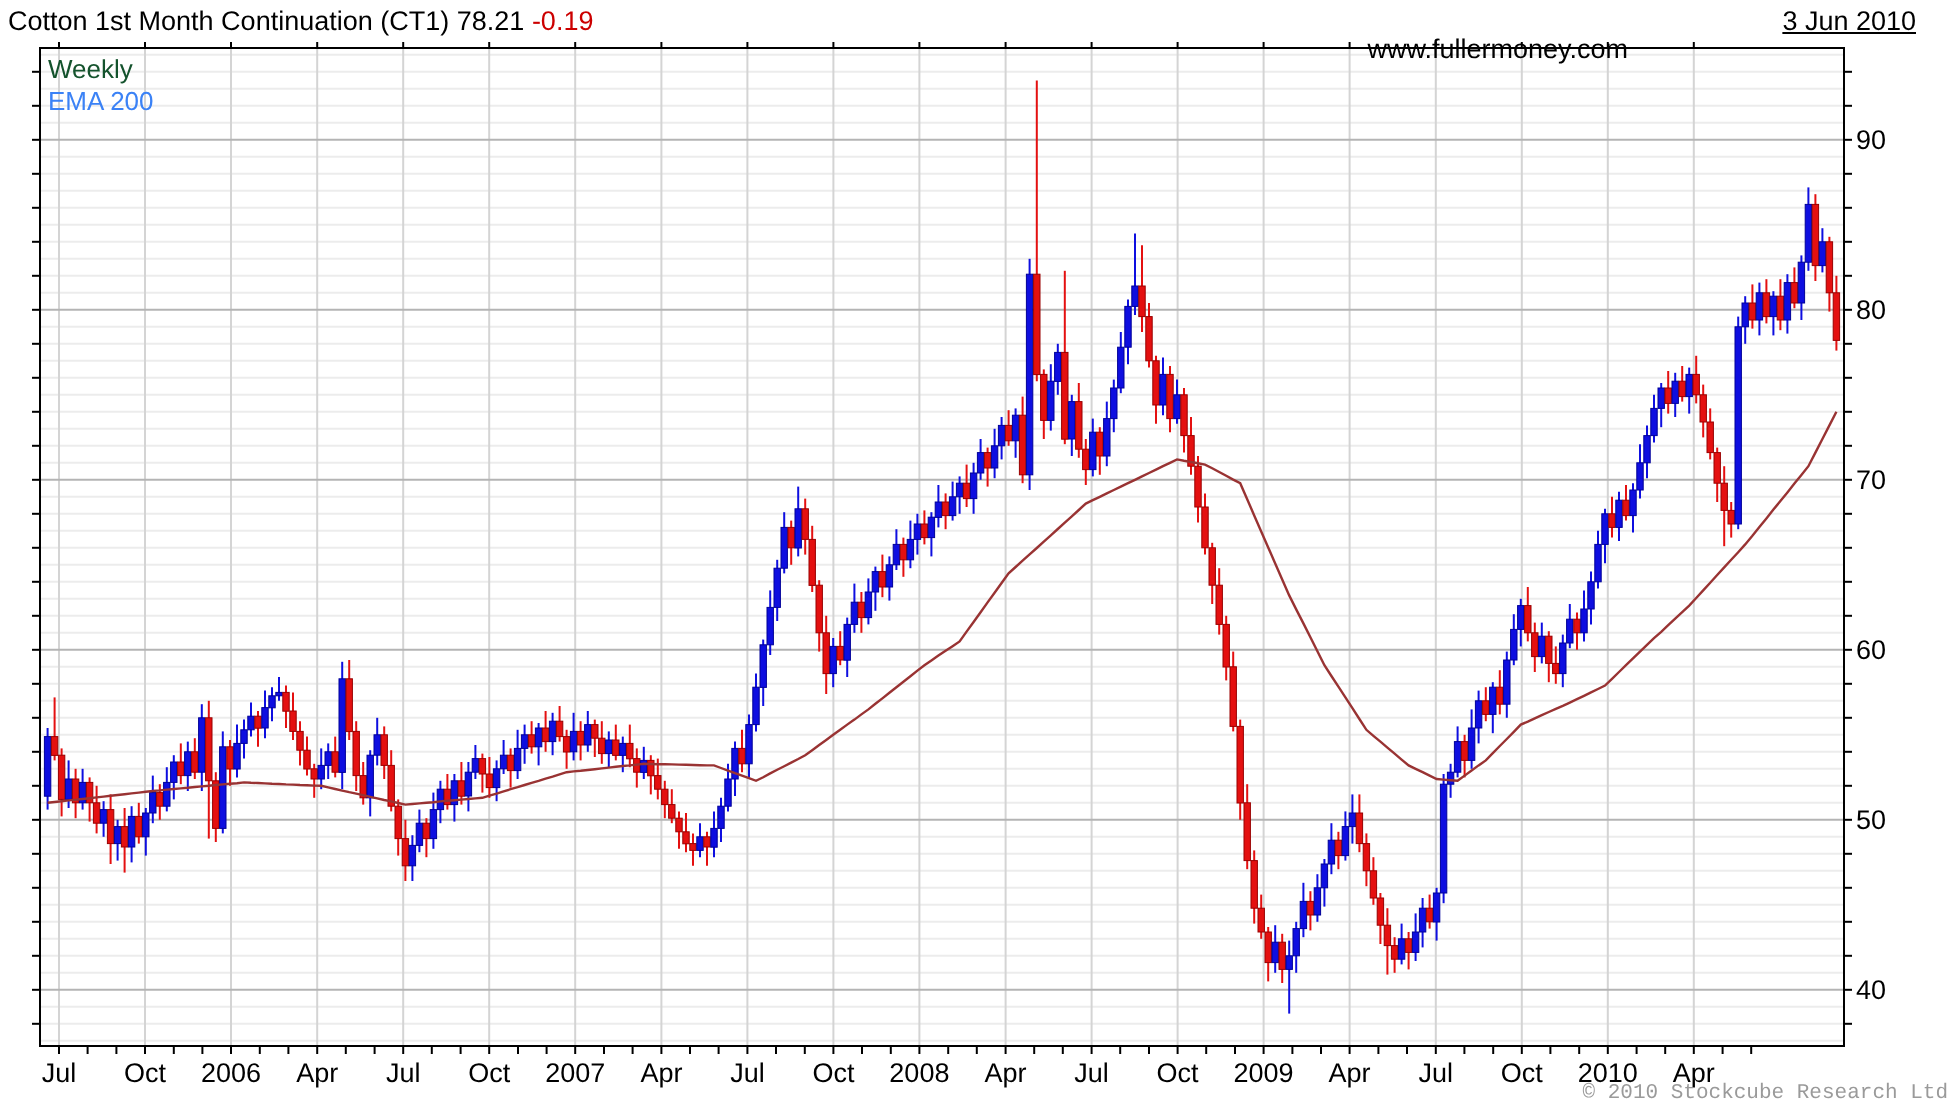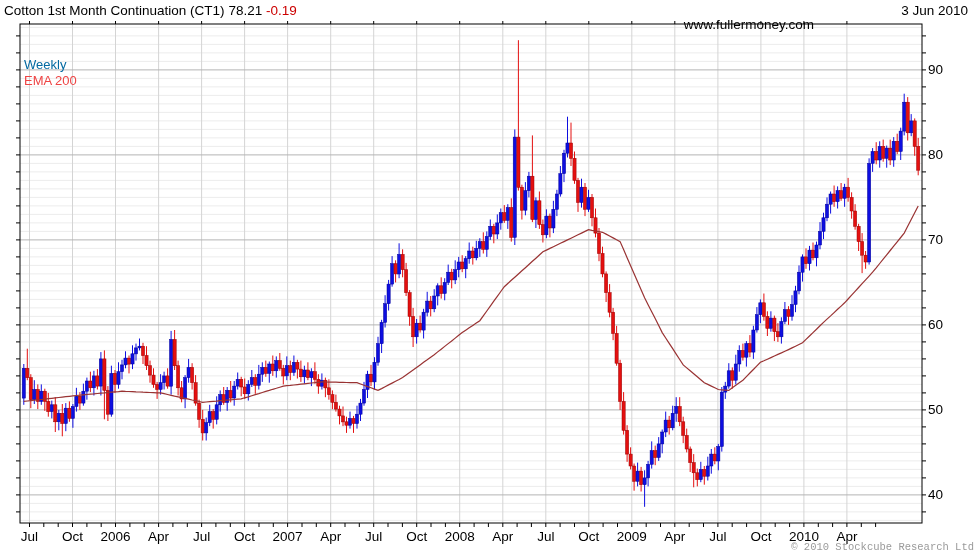--- a/index.html
+++ b/index.html
@@ -2,24 +2,24 @@
 <html><head>
 <meta charset="utf-8">
 <style>
   html,body{margin:0;padding:0;background:#fff;}
   .page{position:relative;width:980px;height:560px;background:#ffffff;overflow:hidden;
         font-family:"Liberation Sans","DejaVu Sans",sans-serif;}
   .header{position:absolute;left:0;top:0;width:980px;height:38px;font-size:13.5px;color:#000;}
   .title{position:absolute;left:4px;top:3px;white-space:nowrap;}
   .title .neg{color:#cc0000;}
   .site{position:absolute;right:166px;top:17px;}
-  .date{position:absolute;right:12px;top:3px;}
+  .date{position:absolute;right:22px;top:3px;text-decoration:underline;}
   .legend{position:absolute;left:24px;top:27px;font-size:13px;line-height:16px;}
-  .legend .wk{color:#0369a1;margin-top:30px;}
-  .legend .ema{color:#ef4444;}
+  .legend .wk{color:#14532d;}
+  .legend .ema{color:#3b82f6;}
   .copyright{position:absolute;right:6px;top:541px;font-size:10.5px;color:#9a9a9a;font-family:Liberation Mono, monospace;}
   svg{position:absolute;left:0;top:0;}
   svg text{font-family:"Liberation Sans","DejaVu Sans",sans-serif;}
 </style>
 </head>
 <body>
 
 <div class="page">
 
   <svg id="chart" width="980" height="560">

